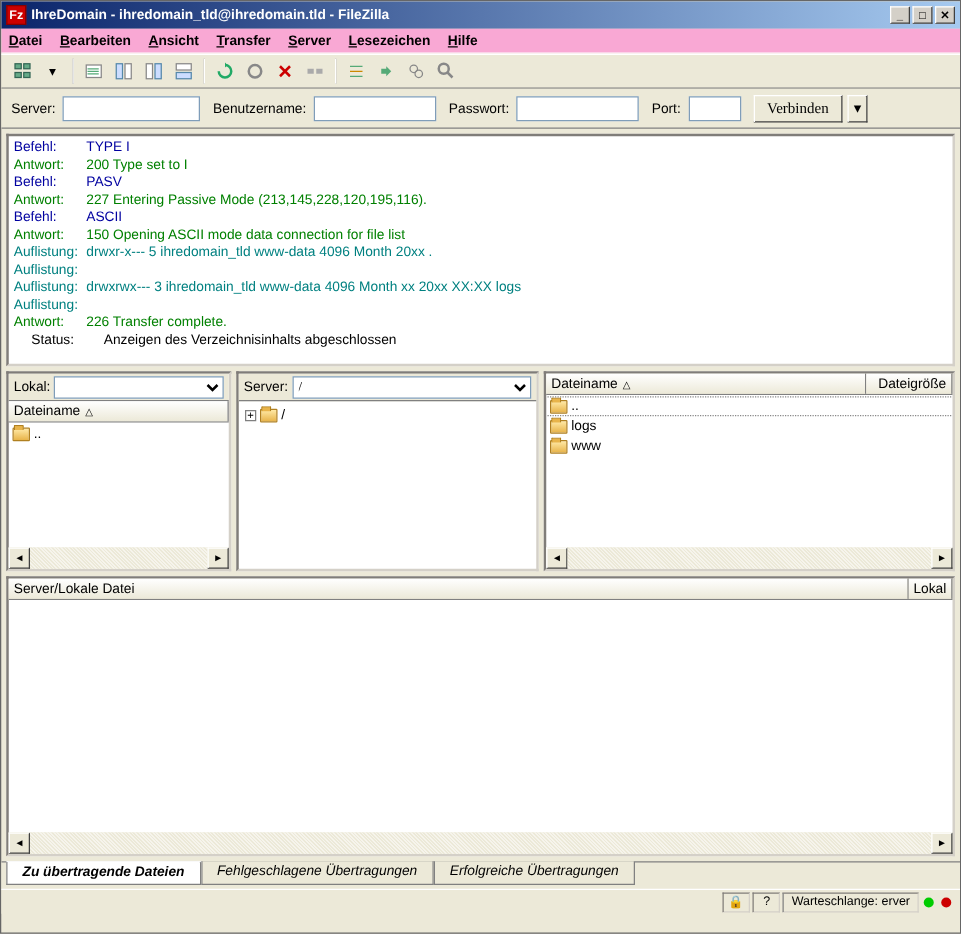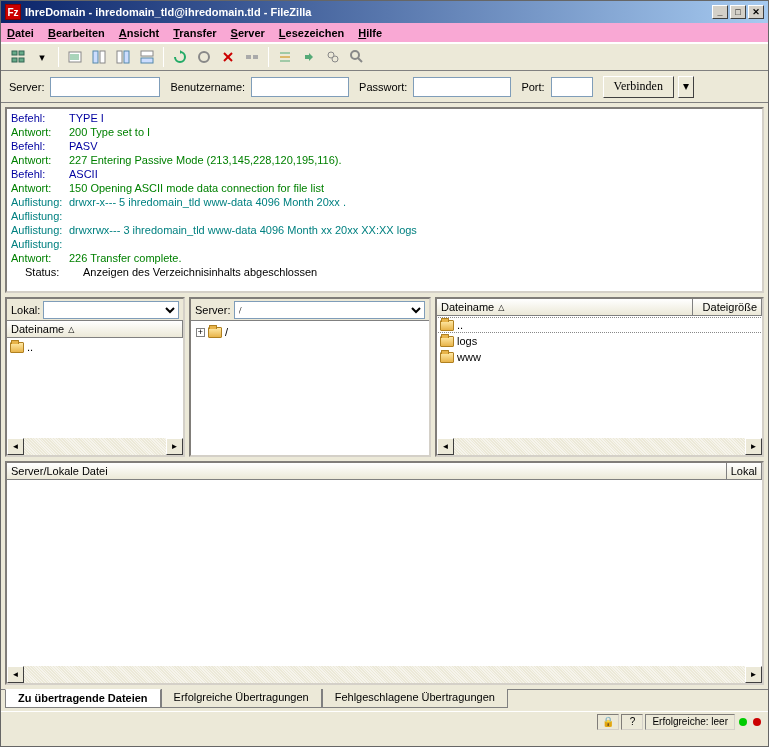--- a/index.html
+++ b/index.html
@@ -32,21 +32,21 @@
 .li { display: flex; align-items: center; height: 16px; padding: 0 2px; gap: 3px; }
 .folder { width: 14px; height: 11px; background: linear-gradient(#ffe9a6,#e8b44a); border: 1px solid #b08020; border-radius: 1px; position: relative; }
 .folder:before { content: ''; position: absolute; top: -3px; left: 0; width: 6px; height: 3px; background: #e8b44a; border: 1px solid #b08020; border-bottom: none; border-radius: 1px 1px 0 0; }
 .tree-row { display: flex; align-items: center; height: 16px; gap: 3px; padding-left: 4px; }
 .treebox { width: 9px; height: 9px; border: 1px solid #808080; display: flex; align-items: center; justify-content: center; font-size: 9px; line-height: 7px; cursor: pointer; }
 .scroll-h { height: 17px; background: #ece9d8; display: flex; }
 .scrbtn { width: 17px; height: 17px; background: #ece9d8; border: 1px solid #fff; border-right-color: #404040; border-bottom-color: #404040; display: flex; align-items: center; justify-content: center; font-size: 8px; cursor: pointer; }
 .scrtrack { flex: 1; background: repeating-linear-gradient(45deg,#ece9d8,#ece9d8 1px,#f6f4ec 1px,#f6f4ec 2px); }
 .queuepane { border: 2px inset #d4d0c8; background: #fff; margin: 0 4px 4px 4px; height: 224px; display: flex; flex-direction: column; }
 .tabstrip { background: #ece9d8; border-top: 1px solid #808080; height: 22px; display: flex; align-items: flex-start; padding-left: 4px; }
-.tab { background: #ece9d8; border: 1px solid #808080; border-top: none; padding: 2px 12px; margin-right: 0; position: relative; top: -1px; cursor: pointer; height: 19px; }
+.tab { background: #ece9d8; border: 1px solid #808080; border-top: none; padding: 2px 12px; margin-right: 0; position: relative; top: -1px; cursor: pointer; height: 19px; font-style: italic; }
 .tab.active { background: #fff; border-top: 1px solid #fff; font-weight: bold; z-index: 1; }
 .statusbar { height: 20px; background: #ece9d8; border-top: 1px solid #fff; display: flex; align-items: center; padding: 0 4px; }
 .statusbar .sp { flex: 1; }
 .sicon { width: 22px; height: 16px; border: 1px inset #d4d0c8; margin: 0 1px; display: flex; align-items: center; justify-content: center; font-size: 10px; }
 .led { width: 8px; height: 8px; border-radius: 50%; margin: 0 3px; }
 </style>
 </head>
 <body>
 
 <div class="titlebar">
@@ -294,24 +294,24 @@
   <div class="list"></div>
   <div class="scroll-h">
       <div class="scrbtn">◄</div>
       <div class="scrtrack"></div>
       <div class="scrbtn">►</div>
     </div>
 </div>
 
 <div class="tabstrip">
   <div class="tab active">Zu übertragende Dateien</div>
+  <div class="tab">Fehlgeschlagene Übertragungen</div>
   <div class="tab">Erfolgreiche Übertragungen</div>
-  <div class="tab">Fehlgeschlagene Übertragungen</div>
 </div>
 
 <div class="statusbar">
   <div class="sp"></div>
   <div class="sicon">🔒</div>
   <div class="sicon">?</div>
-  <div class="sicon" style="width:auto;padding:0 6px;border-left:1px solid #808080">Erfolgreiche: leer</div>
+  <div class="sicon" style="width:auto;padding:0 6px;border-left:1px solid #808080">Warteschlange: erver</div>
   <div class="led" style="background:#0c0"></div>
   <div class="led" style="background:#c00"></div>
 </div>
 
 </body></html>

